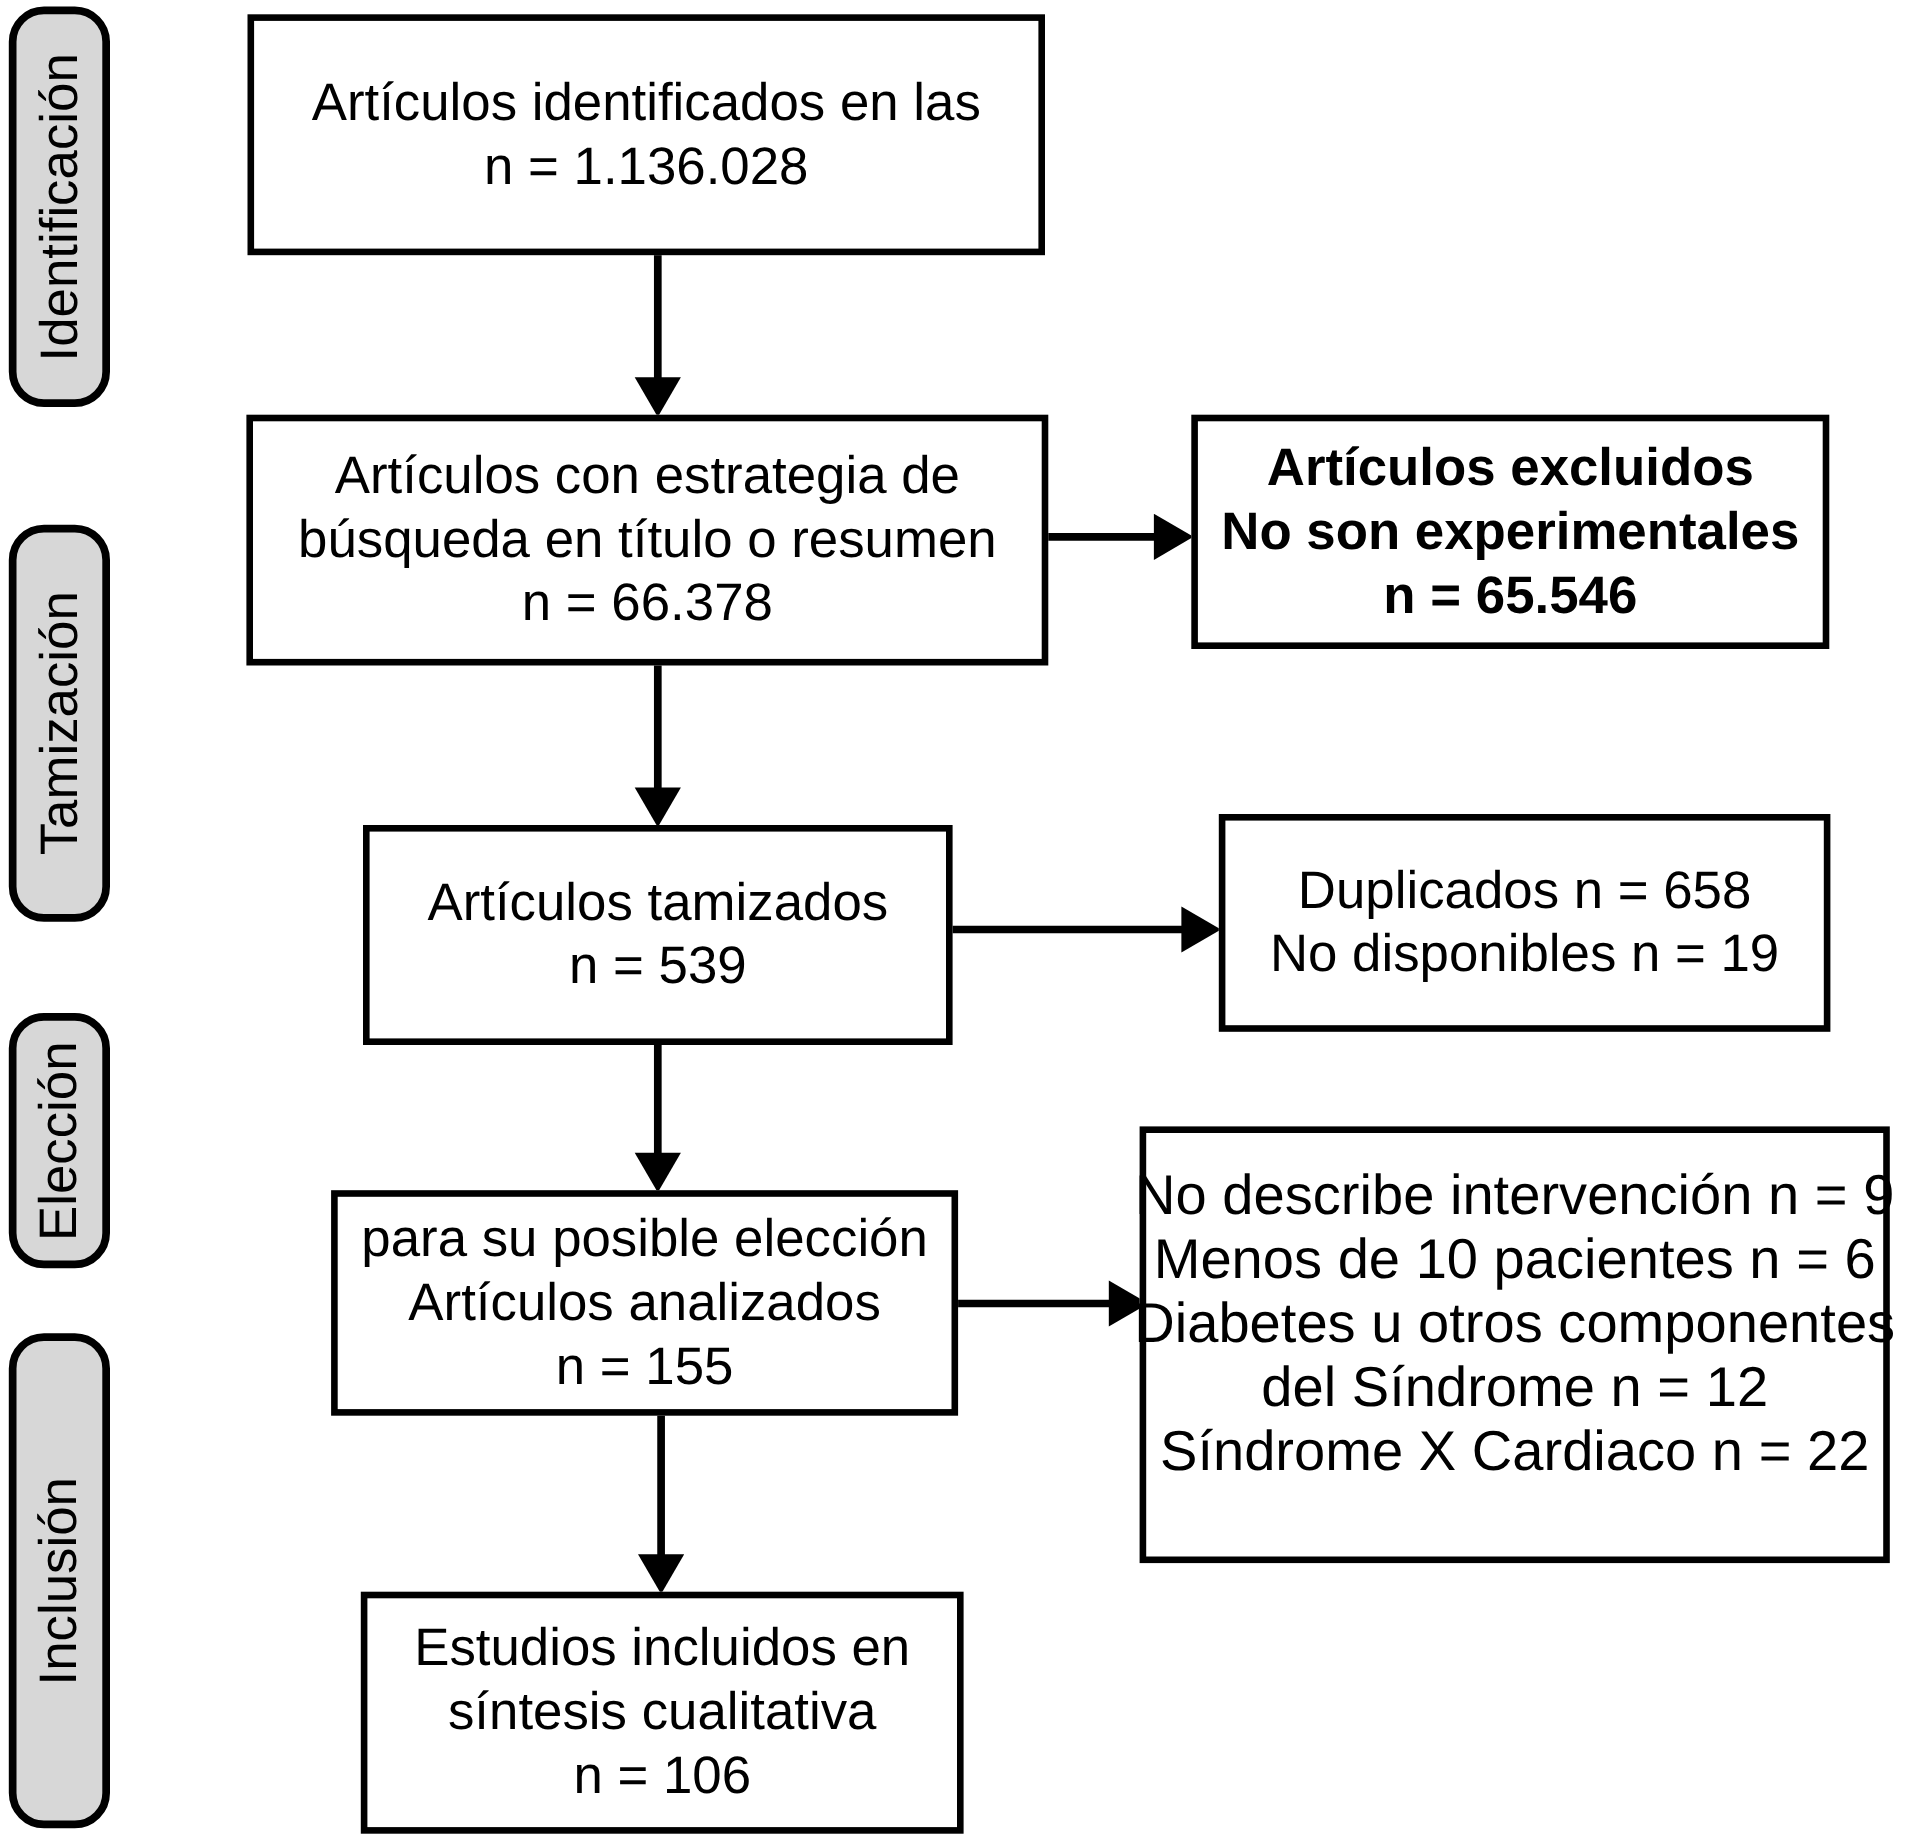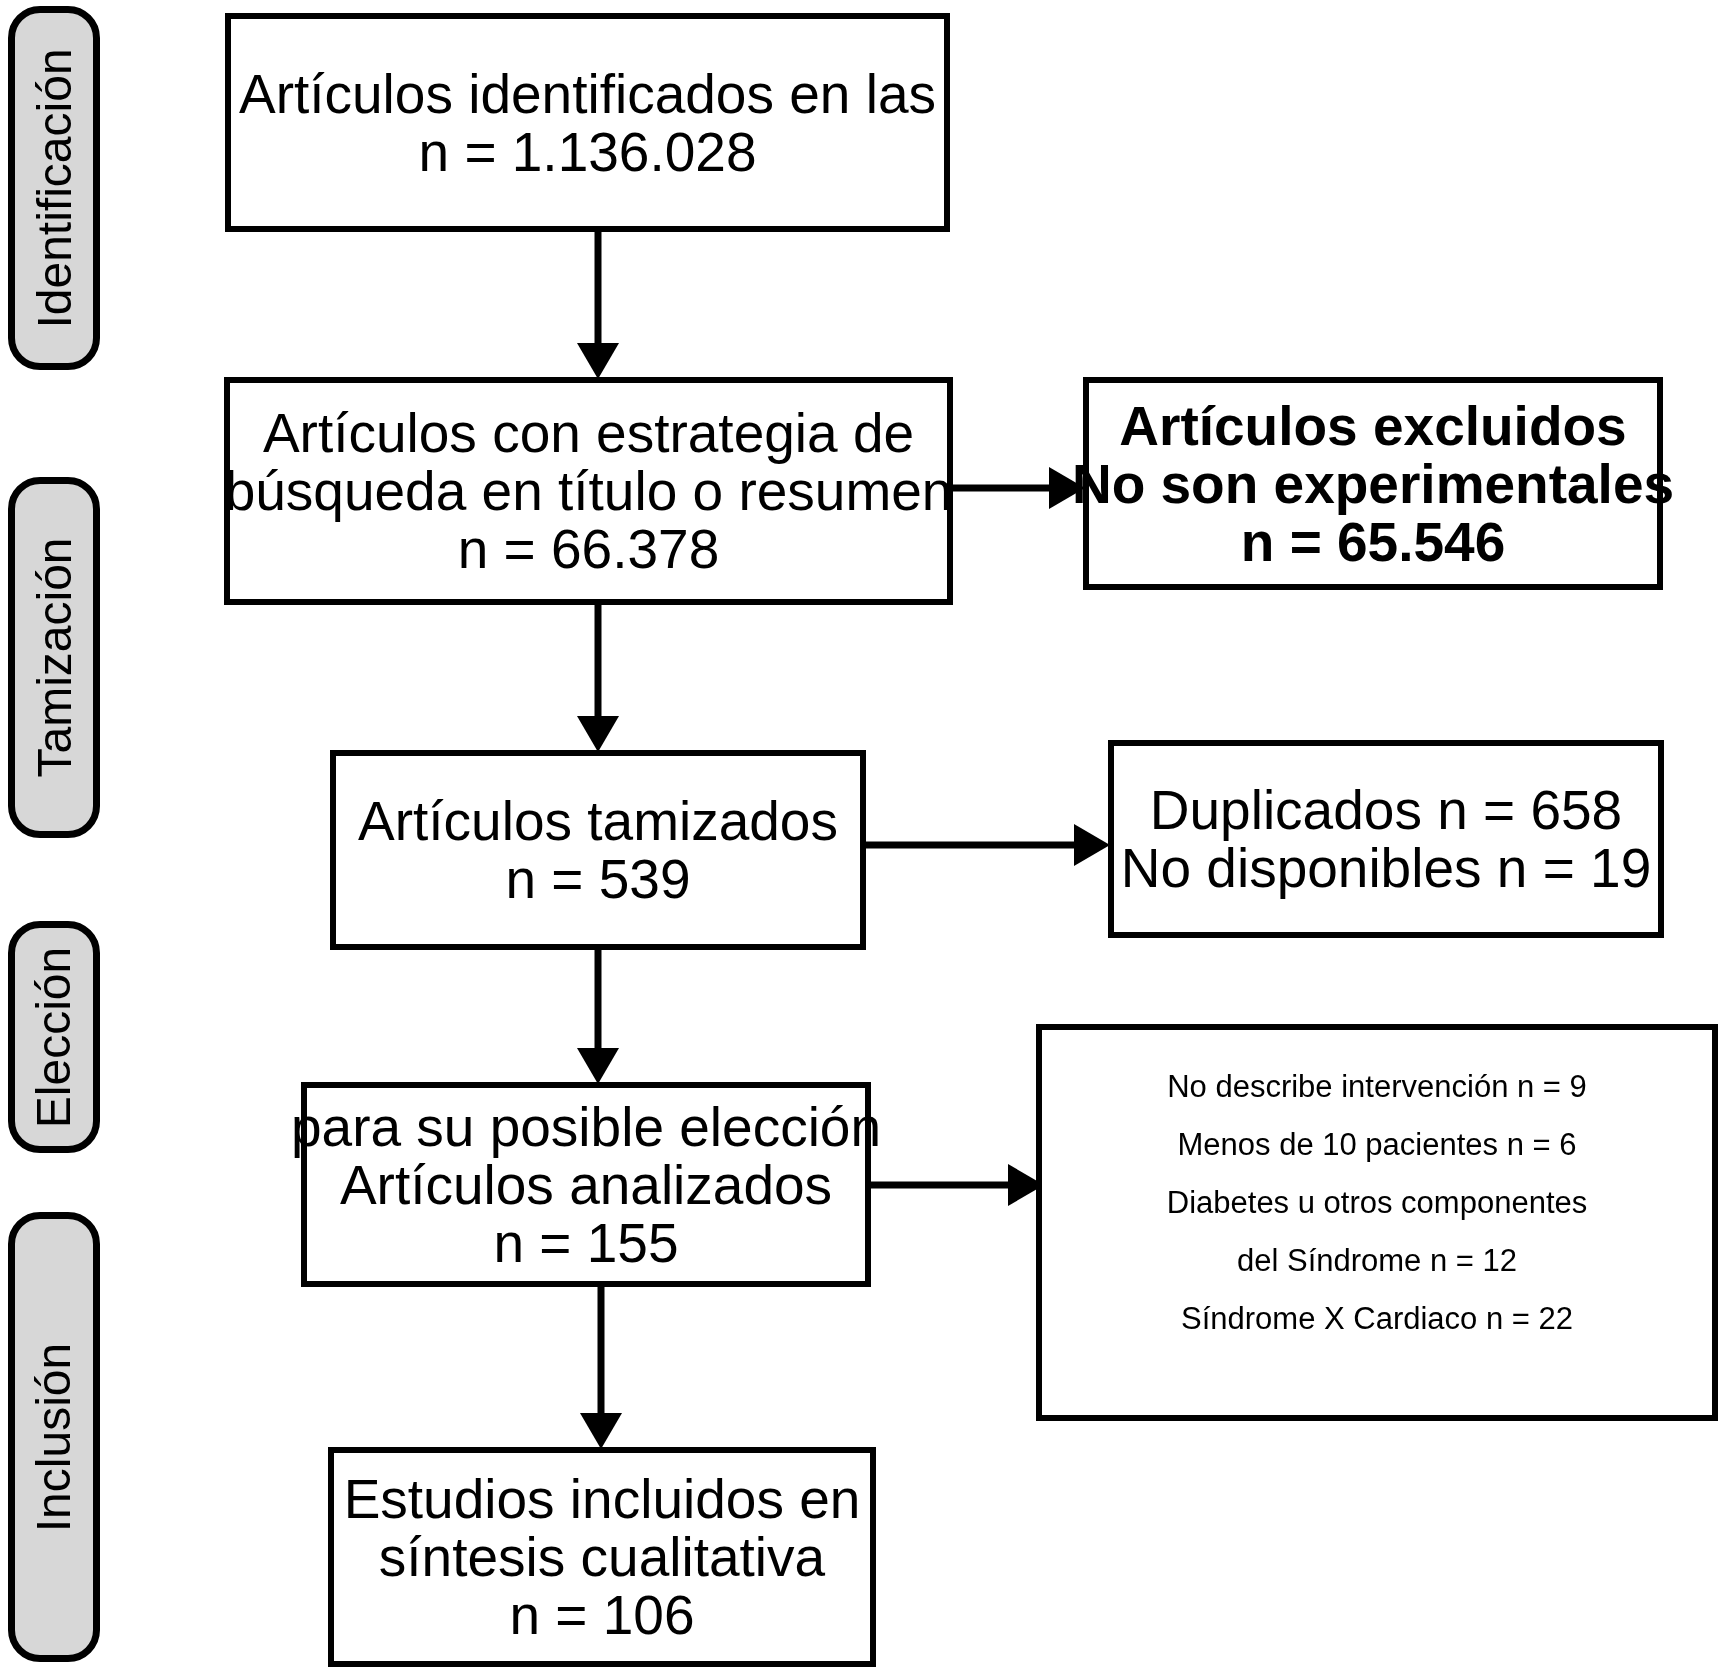--- a/index.html
+++ b/index.html
@@ -13,21 +13,21 @@
     overflow:hidden;
   }
   .arrows{position:absolute;left:0;top:0;width:1736px;height:1674px;}
   .flow-box{
     position:absolute;
     background:#ffffff;
     border:6px solid #000;
     display:flex;flex-direction:column;
     align-items:center;justify-content:center;
     text-align:center;
-    font-size:55px;line-height:58px;
+    font-size:48px;line-height:58px;
   }
   .flow-box span{white-space:nowrap;display:block;}
   .stage{
     position:absolute;left:8px;width:92px;
     background:#d7d7d7;
     border:7px solid #000;
     border-radius:32px;
     display:flex;align-items:center;justify-content:center;
   }
   .stage span{
@@ -42,21 +42,21 @@
   #stage-inclusion{top:1212px;height:450px;}
   
   #box-identified{left:225px;top:13px;width:725px;height:219px;}
   #box-strategy{left:224px;top:377px;width:729px;height:228px;}
   #box-screened{left:330px;top:750px;width:536px;height:200px;}
   #box-analyzed{left:301px;top:1082px;width:570px;height:205px;}
   #box-included{left:328px;top:1447px;width:548px;height:220px;}
   
   #box-excluded-notexp{left:1083px;top:377px;width:580px;height:213px;font-weight:bold;}
   #box-duplicates{left:1108px;top:740px;width:556px;height:198px;}
-  #box-reasons{left:1036px;top:1024px;width:682px;height:397px;font-size:31px;line-height:58px;padding-bottom:40px;}
+  #box-reasons{left:1036px;top:1024px;width:682px;height:397px;font-size:51px;line-height:58px;padding-bottom:40px;}
 </style>
 </head>
 <body>
 
 <div class="canvas">
 
   <svg class="arrows" viewBox="0 0 1736 1674" xmlns="http://www.w3.org/2000/svg">
     <g stroke="#000" fill="#000" stroke-width="7">
       <line x1="598" y1="230" x2="598" y2="344"></line>
       <polygon points="598,379 577,343 619,343" stroke="none"></polygon>

